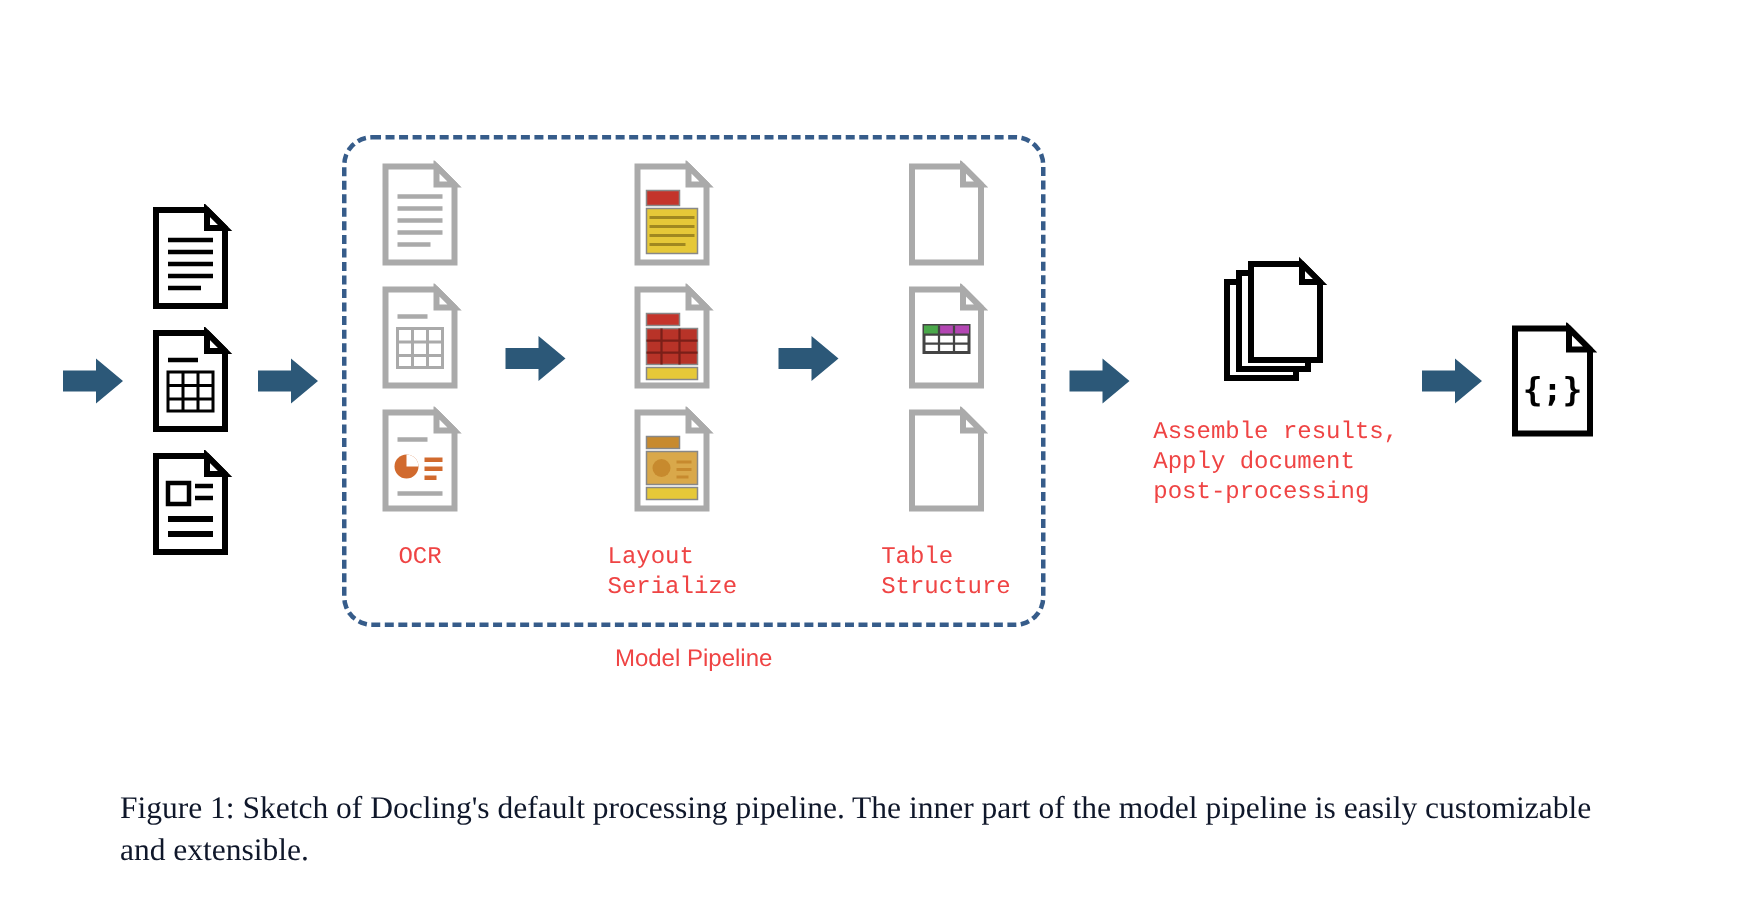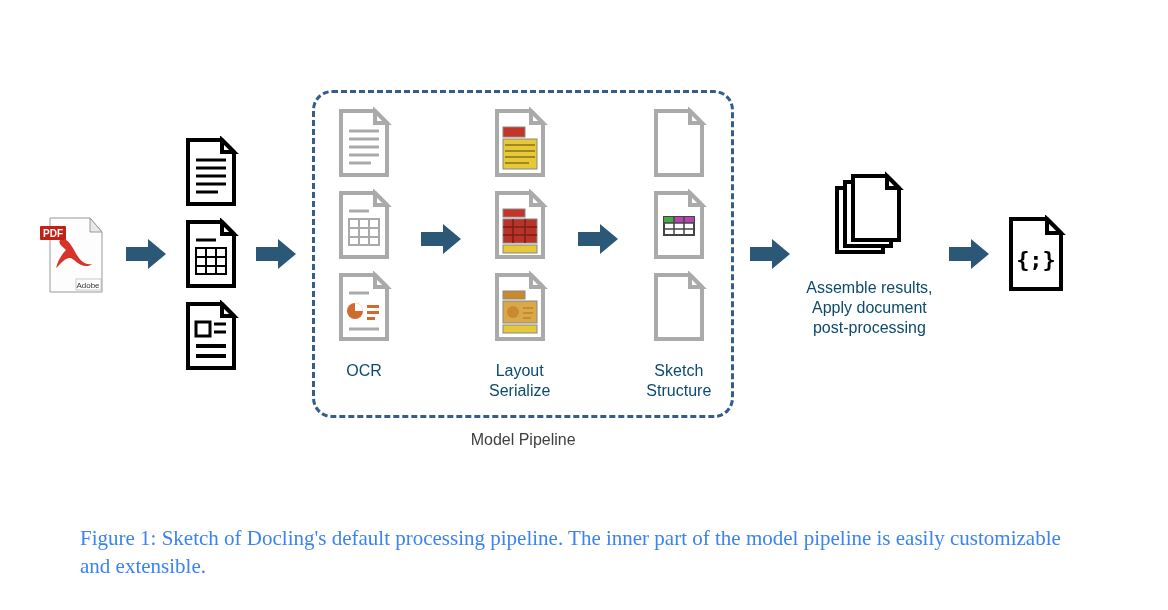--- a/index.html
+++ b/index.html
@@ -40,83 +40,70 @@
     gap: 10px;
     flex-shrink: 0;
   }
   .col .icons-stack {
     display: flex;
     flex-direction: column;
     gap: 10px;
     align-items: center;
   }
   .label {
-    font-family: Liberation Sans, sans-serif;
+    font-family: Liberation Mono, monospace;
     font-size: 16px;
-    text-align: center;
-    color: #0c4a6e;
+    text-align: left;
+    color: #ef4444;
     line-height: 1.25;
     margin-top: 8px;
   }
   .pipeline-box {
     border: 3px dashed #365c8a;
     border-radius: 20px;
     padding: 14px 20px 14px 20px;
     display: flex;
     align-items: flex-start;
     gap: 26px;
     position: relative;
     flex-shrink: 0;
   }
   .pipeline-label {
     font-family: Arial, Helvetica, sans-serif;
     font-size: 16px;
-    color: #404040;
+    color: #ef4444;
     text-align: center;
     position: absolute;
     bottom: -34px;
     left: 50%;
     transform: translateX(-50%);
     white-space: nowrap;
   }
   .caption {
     font-family: 'Times New Roman', Times, serif;
     font-size: 21px;
-    color: #3b82f6;
+    color: #0f172a;
     line-height: 1.3;
     padding: 0 80px;
     position: absolute;
     bottom: 30px;
     left: 0;
     right: 0;
   }
   .doc-icon-sm { width: 58px; height: 72px; }
   .pdf-icon-wrap { width: 70px; height: 85px; position: relative; }
   .stack-icon { width: 80px; height: 90px; }
   .json-icon { width: 62px; height: 78px; }
 </style>
 </head>
 <body>
 
 <div class="diagram">
   <div class="row">
 
-    <div class="col">
-      <div class="pdf-icon-wrap">
-        <svg viewBox="0 0 70 85">
-          <path d="M10 6 L50 6 L62 20 L62 80 L10 80 Z" fill="#fdfdfd" stroke="#999" stroke-width="1"></path>
-          <path d="M50 6 L50 20 L62 20 Z" fill="#e8e8e8" stroke="#999" stroke-width="1"></path>
-          <path d="M20 28 C24 24 30 30 34 38 C38 46 44 54 52 52 C48 56 40 54 34 48 C28 42 22 50 16 56 C18 48 22 42 26 38 C22 34 18 32 20 28 Z" fill="#d8332a"></path>
-          <rect x="0" y="14" width="26" height="14" rx="1" fill="#c42116"></rect>
-          <text x="13" y="25" font-family="Arial" font-size="10" font-weight="bold" fill="#fff" text-anchor="middle">PDF</text>
-          <rect x="36" y="67" width="25" height="11" fill="#fff" stroke="#999" stroke-width="0.5"></rect>
-          <text x="48" y="76" font-family="Arial" font-size="8" fill="#333" text-anchor="middle">Adobe</text>
-        </svg>
-      </div>
-    </div>
 
     <div class="arrow">
       <svg viewBox="0 0 44 36">
           <path d="M2 11 L24 11 L24 3 L42 18 L24 33 L24 25 L2 25 Z" fill="#2c5878"></path>
         </svg>
     </div>
 
     <div class="col">
       <div class="icons-stack">
         <svg class="doc-icon-sm" viewBox="0 0 58 72">
@@ -261,21 +248,21 @@
             <line x1="14" y1="34" x2="44" y2="34" stroke="#444" stroke-width="1.5"></line>
             <line x1="14" y1="40" x2="44" y2="40" stroke="#444" stroke-width="1.5"></line>
             <line x1="24" y1="28" x2="24" y2="46" stroke="#444" stroke-width="1.5"></line>
             <line x1="34" y1="28" x2="34" y2="46" stroke="#444" stroke-width="1.5"></line>
           </svg>
           <svg class="doc-icon-sm" viewBox="0 0 58 72">
             <path d="M6 4 L40 4 L52 16 L52 68 L6 68 Z" fill="#fff" stroke="#aaa" stroke-width="4"></path>
             <path d="M40 4 L40 16 L52 16 Z" fill="#fff" stroke="#aaa" stroke-width="4"></path>
           </svg>
         </div>
-        <div class="label" style="white-space:pre-line">Sketch
+        <div class="label" style="white-space:pre-line">Table
 Structure</div>
       </div>
 
       <div class="pipeline-label">Model Pipeline</div>
     </div>
 
     <div class="arrow">
       <svg viewBox="0 0 44 36">
           <path d="M2 11 L24 11 L24 3 L42 18 L24 33 L24 25 L2 25 Z" fill="#2c5878"></path>
         </svg>

